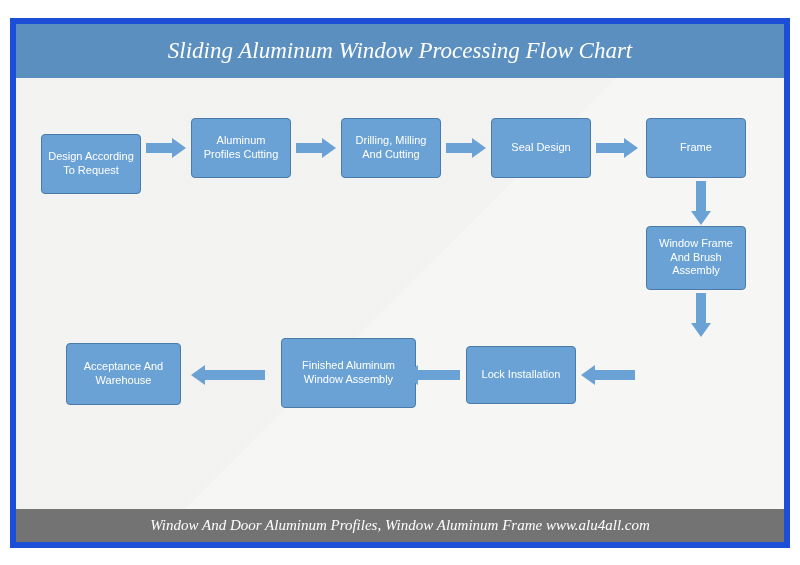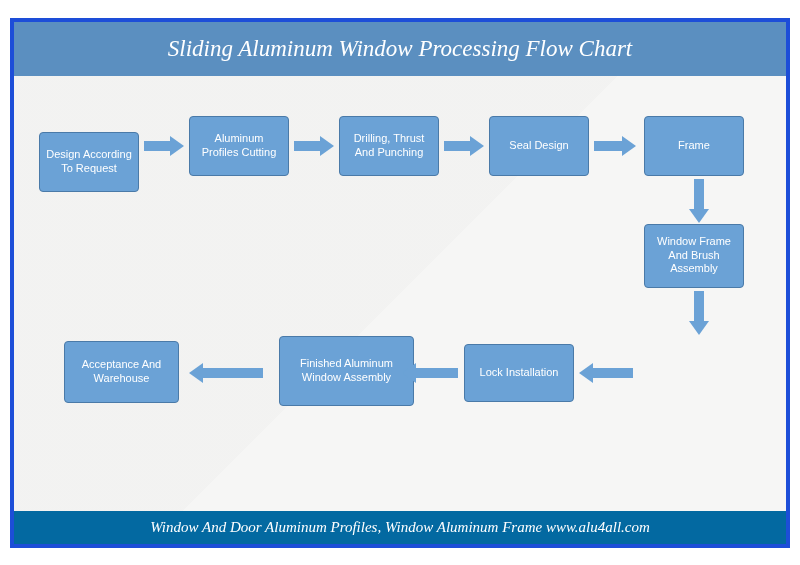--- a/index.html
+++ b/index.html
@@ -8,36 +8,36 @@
   height: 565px;
   font-family: Georgia, 'Times New Roman', serif;
   background: #fff;
   display: flex;
   align-items: center;
   justify-content: center;
 }
 .frame {
   width: 780px;
   height: 530px;
-  border: 4px solid #1d4ed8;
+  border: 6px solid #1d4ed8;
   background: #fcfcfc;
   display: flex;
   flex-direction: column;
 }
 .header {
   background: #5b8fc0;
   color: #fff;
   text-align: center;
   font-size: 23px;
   font-style: italic;
   padding: 14px 0;
   font-family: Georgia, serif;
 }
 .footer {
-  background: #0369a1;
+  background: #737373;
   color: #fff;
   text-align: center;
   font-size: 15px;
   font-style: italic;
   padding: 8px 0;
   font-family: Georgia, serif;
 }
 .canvas {
   flex: 1;
   position: relative;
@@ -111,21 +111,21 @@
 
     <div class="box" style="left:25px; top:56px; width:100px; height:60px;">
       <span>Design According To Request</span>
     </div>
 
     <div class="box" style="left:175px; top:40px; width:100px; height:60px;">
       <span>Aluminum Profiles Cutting</span>
     </div>
 
     <div class="box" style="left:325px; top:40px; width:100px; height:60px;">
-      <span>Drilling, Thrust And Punching</span>
+      <span>Drilling, Milling And Cutting</span>
     </div>
 
     <div class="box" style="left:475px; top:40px; width:100px; height:60px;">
       <span>Seal Design</span>
     </div>
 
     <div class="box" style="left:630px; top:40px; width:100px; height:60px;">
       <span>Frame</span>
     </div>
 

